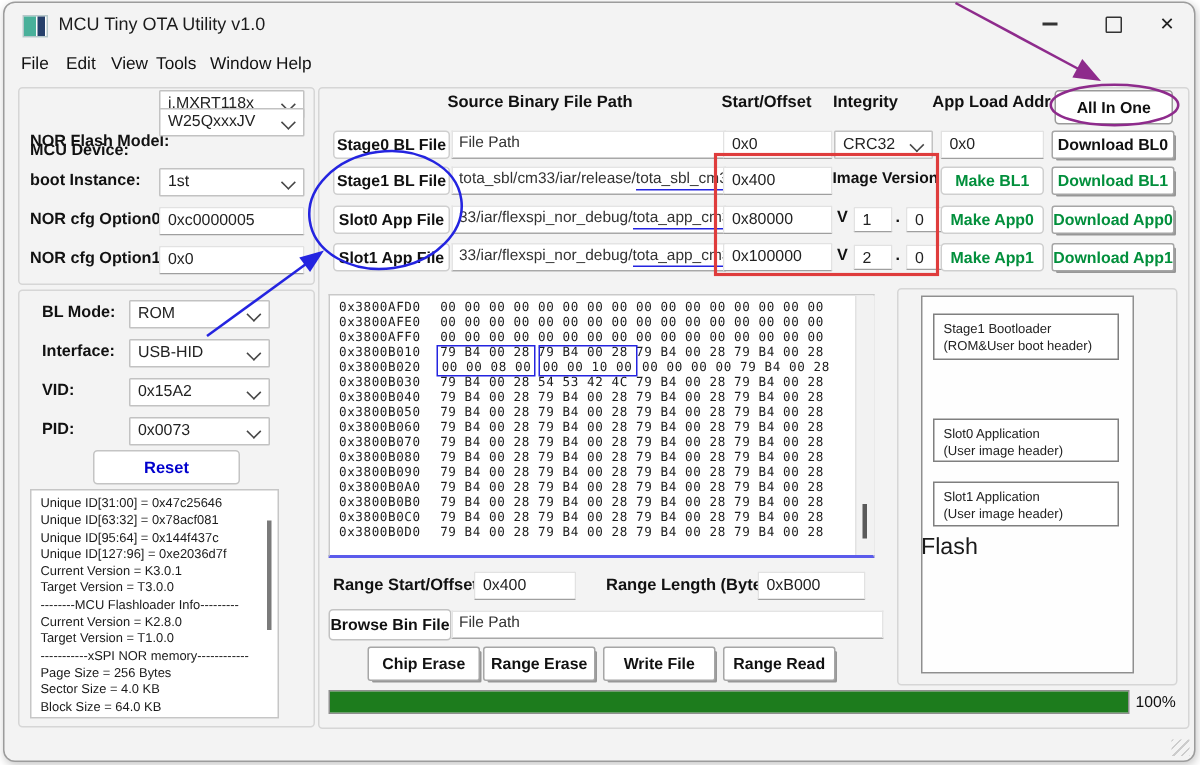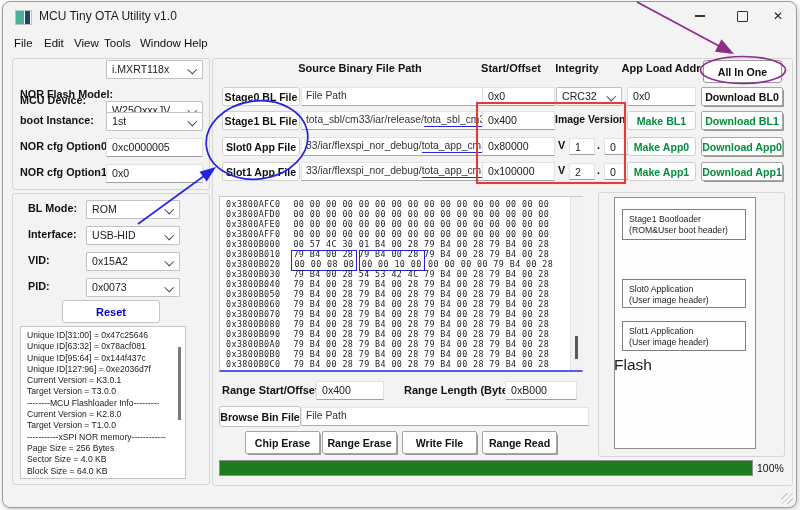--- a/index.html
+++ b/index.html
@@ -102,21 +102,21 @@
 <span class="menuitem" style="left:140px;">Window</span>
 <span class="menuitem" style="left:184px;">Help</span>
 
 <div class="gb" style="left:12px;top:58px;width:196px;height:130px;"></div>
 <span class="flabel" style="left:20px;top:60px;margin-top:32px;">MCU Device:</span>
 <div class="combo" style="left:106px;top:60px;width:95px;">
   <span class="cval">i.MXRT118x</span>
     <span class="chev"></span>
   </div>
 <span class="flabel" style="left:20px;top:86px;">NOR Flash Model:</span>
-<div class="combo" style="left:106px;top:101px;width:95px;">
+<div class="combo" style="left:106px;top:72px;width:95px;">
   <span class="cval">W25QxxxJV</span>
     <span class="chev"></span>
   </div>
 <span class="flabel" style="left:20px;top:112px;">boot Instance:</span>
 <div class="combo" style="left:106px;top:112px;width:95px;">
   <span class="cval">1st</span>
     <span class="chev"></span>
   </div>
 <span class="flabel" style="left:20px;top:138px;">NOR cfg Option0:</span>
 <div class="tinput" style="left:106px;top:138px;width:95px;">
@@ -224,25 +224,23 @@
   </div>
 <span class="flabel" style="left:597px;top:162px;">.</span>
 <div class="tinput" style="left:604px;top:163px;width:29px;height:15px;">
     <span class="cval">0</span>
   </div>
 <div class="bf green" style="left:627px;top:162px;width:67px;height:17px;">Make App1</div>
 <div class="b3 green" style="left:701px;top:162px;width:80px;height:17px;">Download App1</div>
 
 <div class="hexbox">
     <div>
-      <div class="hexline"><span class="hexaddr">0x3800AFC0</span><span>00 00 00 00 00 00 00 00 00 00 00 00 00 00 00 00</span></div>
       <div class="hexline"><span class="hexaddr">0x3800AFD0</span><span>00 00 00 00 00 00 00 00 00 00 00 00 00 00 00 00</span></div>
       <div class="hexline"><span class="hexaddr">0x3800AFE0</span><span>00 00 00 00 00 00 00 00 00 00 00 00 00 00 00 00</span></div>
       <div class="hexline"><span class="hexaddr">0x3800AFF0</span><span>00 00 00 00 00 00 00 00 00 00 00 00 00 00 00 00</span></div>
-      <div class="hexline"><span class="hexaddr">0x3800B000</span><span>00 57 4C 30 01 B4 00 28 79 B4 00 28 79 B4 00 28</span></div>
       <div class="hexline"><span class="hexaddr">0x3800B010</span><span>79 B4 00 28 79 B4 00 28 79 B4 00 28 79 B4 00 28</span></div>
       <div class="hexline"><span class="hexaddr">0x3800B020</span><span class="hexboxed">00 00 08 00</span> <span class="hexboxed">00 00 10 00</span><span> 00 00 00 00 79 B4 00 28</span></div>
       <div class="hexline"><span class="hexaddr">0x3800B030</span><span>79 B4 00 28 54 53 42 4C 79 B4 00 28 79 B4 00 28</span></div>
       <div class="hexline"><span class="hexaddr">0x3800B040</span><span>79 B4 00 28 79 B4 00 28 79 B4 00 28 79 B4 00 28</span></div>
       <div class="hexline"><span class="hexaddr">0x3800B050</span><span>79 B4 00 28 79 B4 00 28 79 B4 00 28 79 B4 00 28</span></div>
       <div class="hexline"><span class="hexaddr">0x3800B060</span><span>79 B4 00 28 79 B4 00 28 79 B4 00 28 79 B4 00 28</span></div>
       <div class="hexline"><span class="hexaddr">0x3800B070</span><span>79 B4 00 28 79 B4 00 28 79 B4 00 28 79 B4 00 28</span></div>
       <div class="hexline"><span class="hexaddr">0x3800B080</span><span>79 B4 00 28 79 B4 00 28 79 B4 00 28 79 B4 00 28</span></div>
       <div class="hexline"><span class="hexaddr">0x3800B090</span><span>79 B4 00 28 79 B4 00 28 79 B4 00 28 79 B4 00 28</span></div>
       <div class="hexline"><span class="hexaddr">0x3800B0A0</span><span>79 B4 00 28 79 B4 00 28 79 B4 00 28 79 B4 00 28</span></div>

